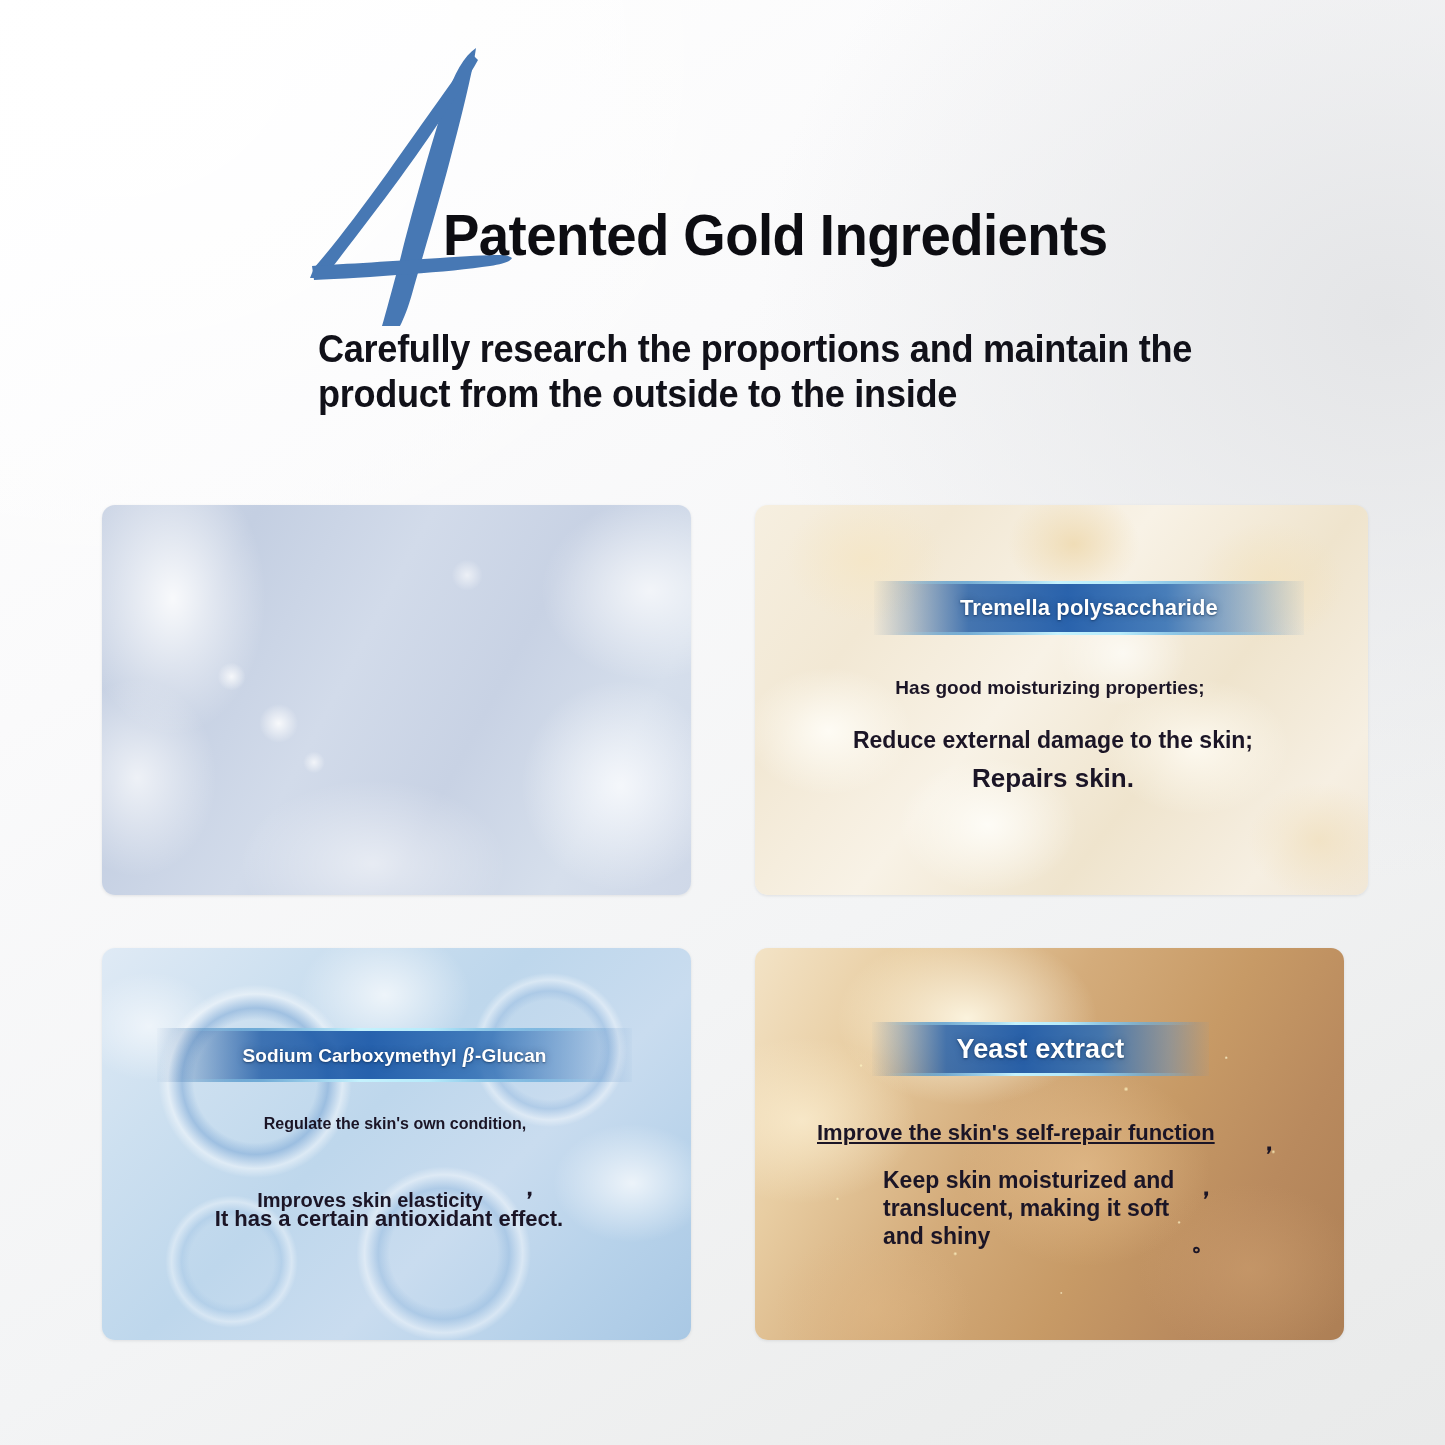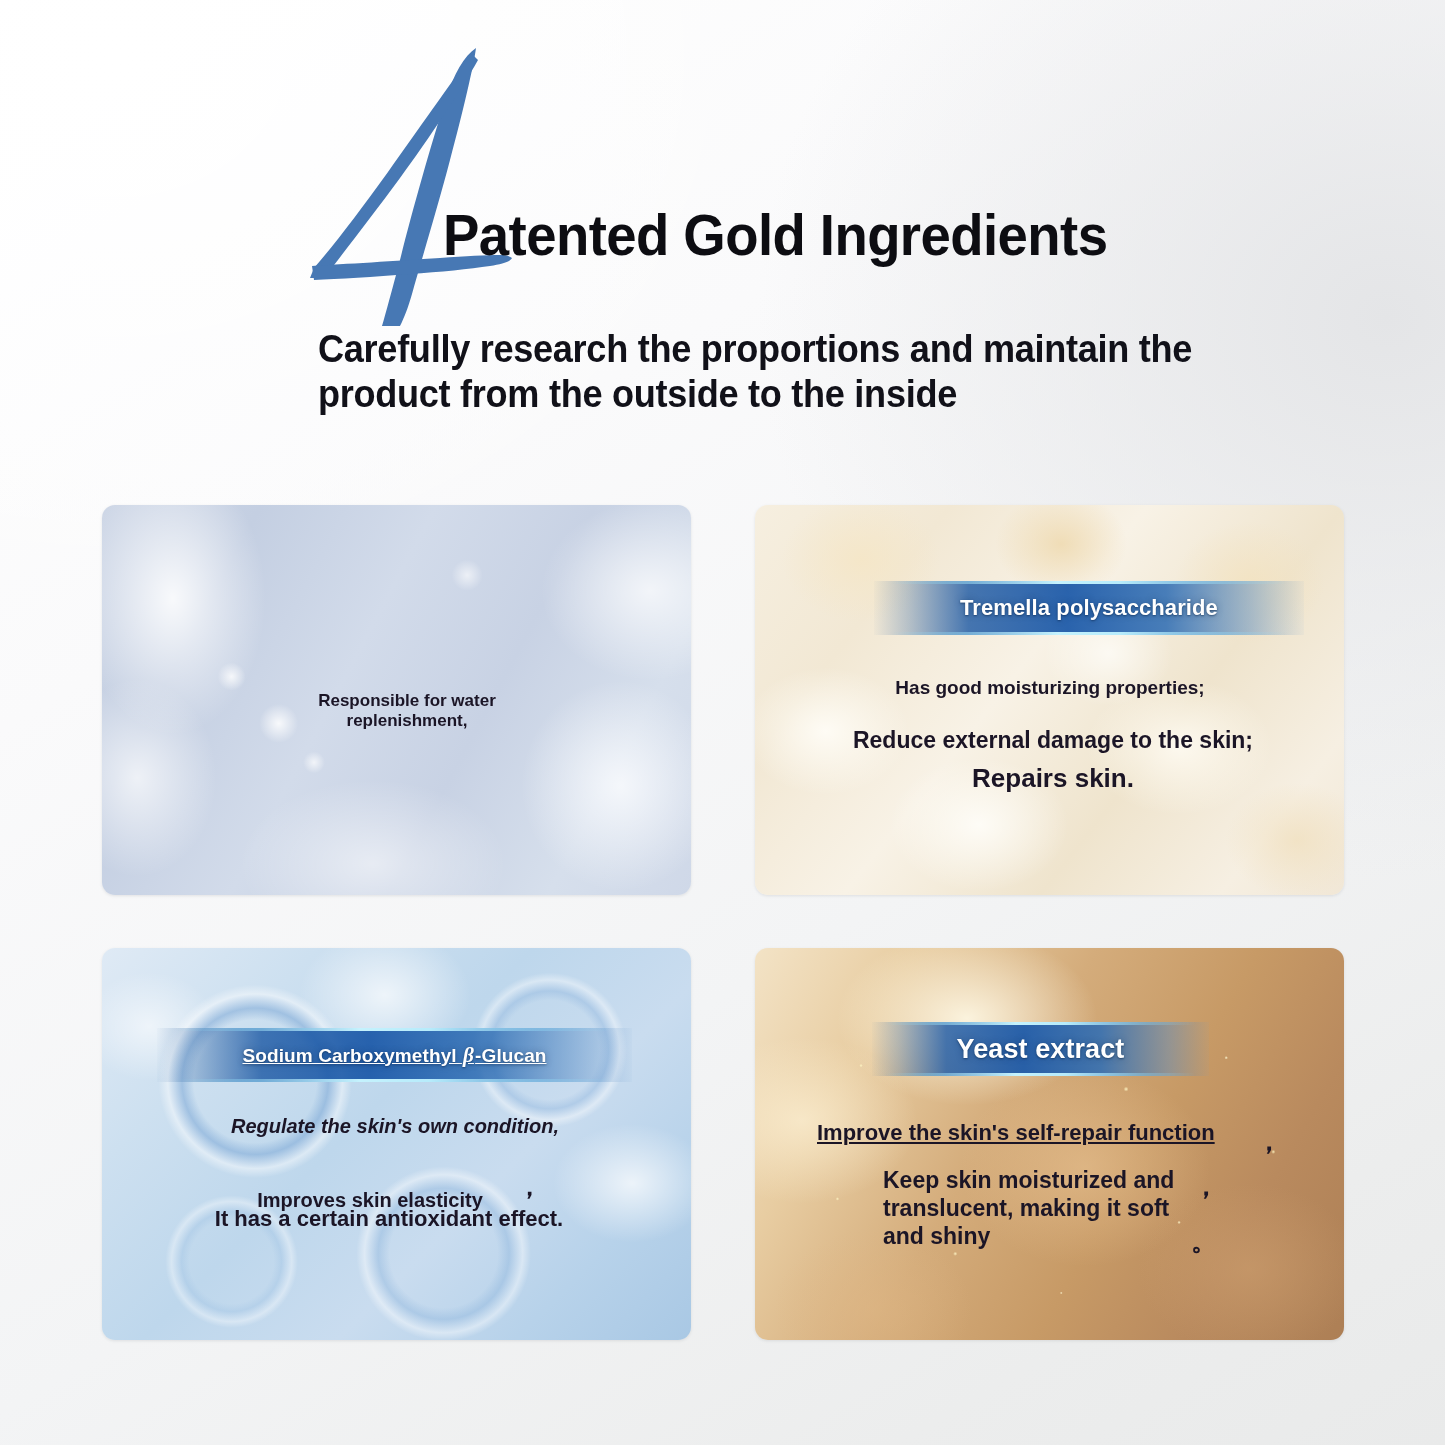--- a/index.html
+++ b/index.html
@@ -171,21 +171,21 @@
       radial-gradient(circle 14px at 36% 66%, rgba(255,255,255,0.70) 0%, rgba(255,255,255,0) 78%),
       radial-gradient(circle 20px at 62% 18%, rgba(255,255,255,0.62) 0%, rgba(255,255,255,0) 78%),
       linear-gradient(118deg, #cdd6e6 0%, #c4cfe2 20%, #d2dbea 42%, #c8d2e4 62%, #d6dfec 82%, #cfd8e8 100%);
   }
   #card1 .banner { left: 89px; top: 101px; width: 410px; }
   #card1 .banner-text { font-size: 19px; }
   #card1 .l1 { left: 175px; top: 186px; width: 260px; text-align: center; font-size: 17px; }
   #card1 .l2 { left: 74px; top: 233px; width: 440px; text-align: center; font-size: 19px; }
 
   
-  #card2 { left: 755px; top: 505px; width: 589px; height: 390px; }
+  #card2 { left: 755px; top: 505px; width: 589px; height: 390px; padding-left: 24px; }
   #card2 .card-bg {
     background:
       radial-gradient(ellipse 120px 95px at 18% 14%, rgba(245,230,198,0.85) 0%, rgba(245,230,198,0) 66%),
       radial-gradient(ellipse 100px 80px at 52% 10%, rgba(238,216,172,0.80) 0%, rgba(238,216,172,0) 66%),
       radial-gradient(ellipse 110px 90px at 84% 20%, rgba(243,226,190,0.72) 0%, rgba(243,226,190,0) 68%),
       radial-gradient(ellipse 130px 100px at 12% 58%, rgba(255,253,247,0.92) 0%, rgba(255,253,247,0) 64%),
       radial-gradient(ellipse 150px 110px at 72% 62%, rgba(255,252,244,0.85) 0%, rgba(255,252,244,0) 62%),
       radial-gradient(ellipse 140px 105px at 38% 82%, rgba(255,254,250,0.88) 0%, rgba(255,254,250,0) 64%),
       radial-gradient(ellipse 105px 85px at 92% 86%, rgba(240,222,186,0.68) 0%, rgba(240,222,186,0) 68%),
       radial-gradient(ellipse 95px 78px at 60% 38%, rgba(255,255,252,0.70) 0%, rgba(255,255,252,0) 68%),
@@ -204,22 +204,22 @@
       radial-gradient(circle 118px at 26% 34%, rgba(255,255,255,0.0) 52%, rgba(125,168,214,0.55) 62%, rgba(255,255,255,0.45) 74%, rgba(255,255,255,0) 82%),
       radial-gradient(circle 92px at 76% 26%, rgba(255,255,255,0.0) 54%, rgba(150,186,224,0.48) 64%, rgba(255,255,255,0.40) 76%, rgba(255,255,255,0) 84%),
       radial-gradient(circle 104px at 58% 78%, rgba(255,255,255,0.0) 52%, rgba(140,180,220,0.42) 63%, rgba(255,255,255,0.42) 76%, rgba(255,255,255,0) 84%),
       radial-gradient(circle 78px at 22% 80%, rgba(255,255,255,0.0) 54%, rgba(160,195,228,0.38) 64%, rgba(255,255,255,0.36) 77%, rgba(255,255,255,0) 85%),
       radial-gradient(ellipse 120px 90px at 90% 60%, rgba(255,255,255,0.72) 0%, rgba(255,255,255,0) 66%),
       radial-gradient(ellipse 130px 100px at 48% 12%, rgba(255,255,255,0.70) 0%, rgba(255,255,255,0) 66%),
       radial-gradient(ellipse 100px 80px at 8% 20%, rgba(255,255,255,0.60) 0%, rgba(255,255,255,0) 68%),
       linear-gradient(135deg, #dfeaf5 0%, #cde0f0 22%, #bed7ec 44%, #c9dcef 64%, #b7d2ea 82%, #a9c8e4 100%);
   }
   #card3 .banner { left: 55px; top: 80px; width: 475px; }
-  #card3 .banner-text { font-size: 19px; text-decoration: underline; }
-  #card3 .l1 { left: 78px; top: 166px; width: 430px; text-align: center; font-size: 20px; font-style: italic; }
+  #card3 .banner-text { font-size: 19px; }
+  #card3 .l1 { left: 78px; top: 166px; width: 430px; text-align: center; font-size: 16px; }
   #card3 .l2 { left: 88px; top: 212px; width: 360px; text-align: center; font-size: 20px; margin-top: 28px; }
   #card3 .l3 { left: 52px; top: 258px; width: 470px; text-align: center; font-size: 22px; }
   #card3 .p1 { left: 415px; top: 222px; font-size: 25px; }
 
   
   #card4 { left: 755px; top: 948px; width: 589px; height: 392px; }
   #card4 .card-bg {
     background:
       radial-gradient(circle 2.5px at 18% 30%, rgba(255,246,196,0.95) 0%, rgba(255,246,196,0) 70%),
       radial-gradient(circle 3px at 28% 48%, rgba(255,248,205,0.92) 0%, rgba(255,248,205,0) 70%),
@@ -277,21 +277,20 @@
 
     <div id="subhead">
       <div>Carefully research the proportions and maintain the</div>
       <div>product from the outside to the inside</div>
     </div>
   </div>
 
   <div class="card" id="card1">
     <div class="card-bg"></div>
     <div class="card-content">
-      <div class="body-line l1">Responsible for water replenishment,</div>
     </div>
   </div>
 
   <div class="card" id="card2">
     <div class="card-bg"></div>
     <div class="card-content">
       <div class="banner">
         <span class="banner-text">Tremella polysaccharide</span>
       </div>
       <div class="body-line l1">Has good moisturizing properties;</div>

